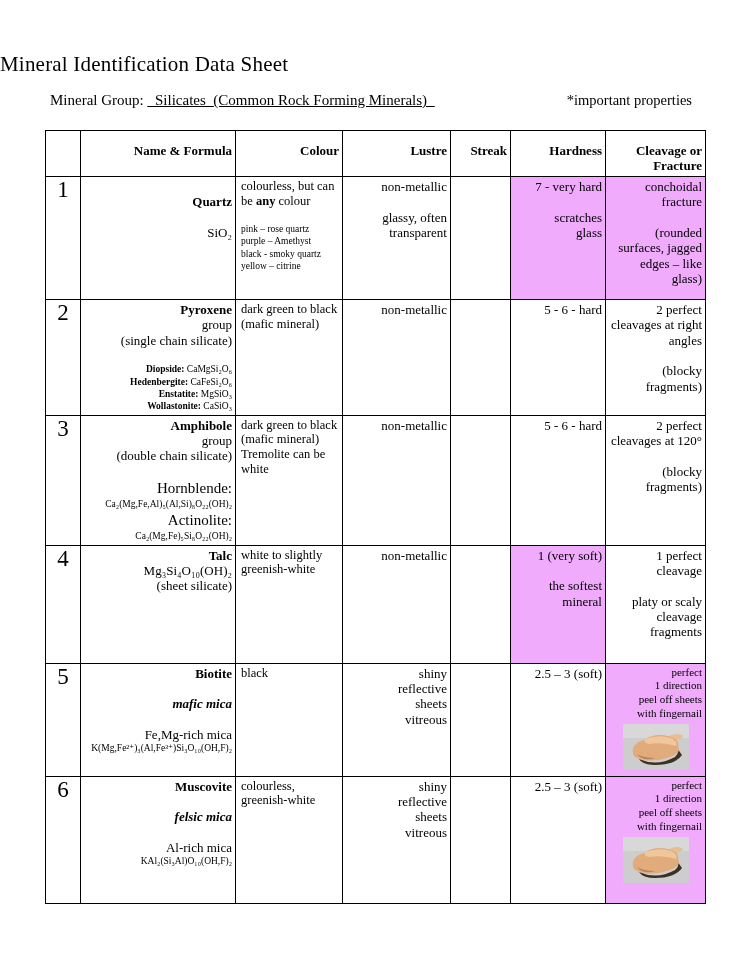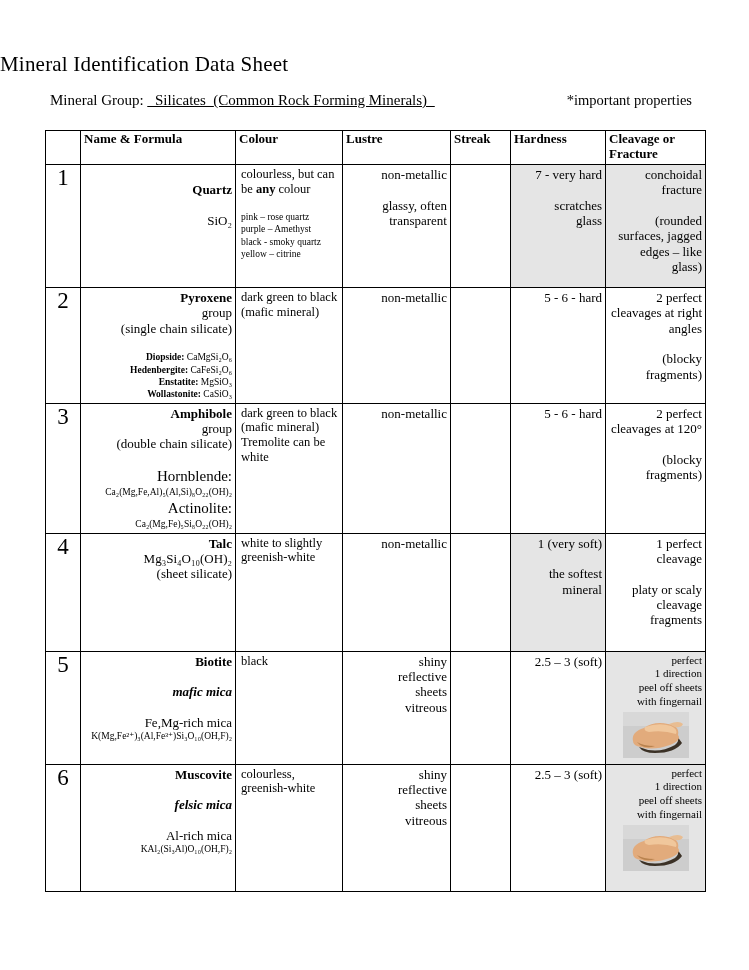--- a/index.html
+++ b/index.html
@@ -5,33 +5,33 @@
   html,body{margin:0;padding:0;background:#ffffff;}
   body{width:749px;height:970px;position:relative;font-family:"Liberation Serif","DejaVu Serif",serif;color:#000;}
   .page-title{position:absolute;top:52px;left:0;width:642px;text-align:left;font-size:21px;letter-spacing:.2px;}
   .subtitle-row{position:absolute;top:92px;left:50px;width:642px;display:flex;justify-content:space-between;align-items:baseline;font-size:15px;}
   .group-underline{text-decoration:underline;}
   .group-value{font-weight:normal;}
   .note{font-size:14.5px;}
   table.mineral-table{position:absolute;left:45px;top:130px;width:660px;border-collapse:collapse;table-layout:fixed;}
   col.c0{width:35px}col.c1{width:155px}col.c2{width:107px}col.c3{width:108px}col.c4{width:60px}col.c5{width:95px}col.c6{width:100px}
   th,td{border:1px solid #000;vertical-align:top;padding:2px 3px;font-size:13px;line-height:1.18;overflow:hidden;}
-  thead th{font-weight:bold;text-align:left;font-size:13px;line-height:1.15;padding-top:1px;}
+  thead th{font-weight:bold;text-align:right;font-size:13px;line-height:1.15;padding-top:13px;}
   thead tr{height:32px;}
   tbody tr:nth-child(1){height:123px}
   tbody tr:nth-child(2){height:109px}
   tbody tr:nth-child(3){height:106px}
   tbody tr:nth-child(4){height:118px}
   tbody tr:nth-child(5){height:113px}
   tbody tr:nth-child(6){height:127px}
   td.num-cell{font-size:23px;text-align:center;padding-top:0;line-height:1.1;}
   td.data-cell{text-align:right;}
   td.data-cell.left{text-align:left;padding-left:5px;}
   td.cell-colour{font-size:12.5px;}
-  .hl{background:#e5e5e5;}
+  .hl{background:#f0abfc;}
   .ln{min-height:1.18em;}
   .b{font-weight:bold;}
   .bi{font-weight:bold;font-style:italic;}
   .sm{font-size:9.5px;line-height:1.3;}
   .smb{font-size:15px;line-height:1.3;font-weight:normal;}
   .md{font-size:11px;line-height:1.25;}
   .photo-wrap{margin-top:3px;display:flex;justify-content:center;}
   .photo-wrap svg{display:block;}
 </style>
 </head>

